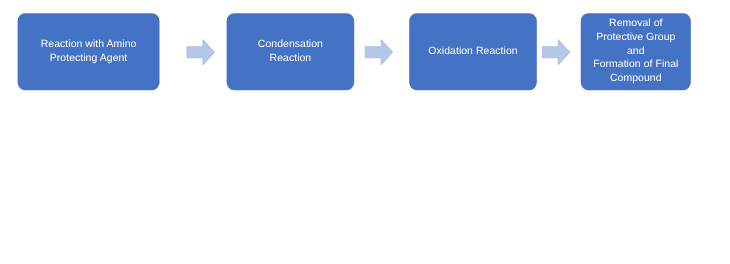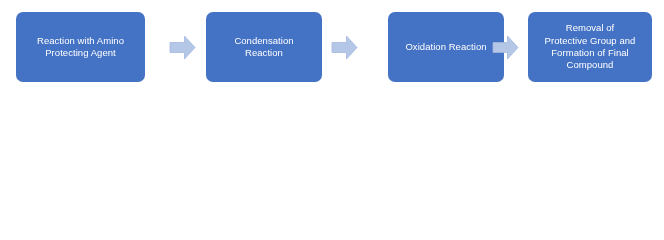--- a/index.html
+++ b/index.html
@@ -46,22 +46,22 @@
     line-height: 12.4px;
     text-align: center;
     letter-spacing: 0.05px;
     white-space: pre-line;
     display: block;
     width: 100%;
   }
 
   #node-1 { left: 16px;  width: 129px; }
   #node-2 { left: 206px; width: 116px; justify-content: flex-end; }
-  #node-3 { left: 388px; width: 116px; }
-  #node-4 { left: 528px; width: 124px; }
+  #node-3 { left: 372px; width: 116px; }
+  #node-4 { left: 528px; width: 100px; }
 
   
   .arrow {
     position: absolute;
     top: 35px;
     width: 27px;
     height: 25px;
   }
   .arrow svg { display: block; width: 27px; height: 25px; }
 

